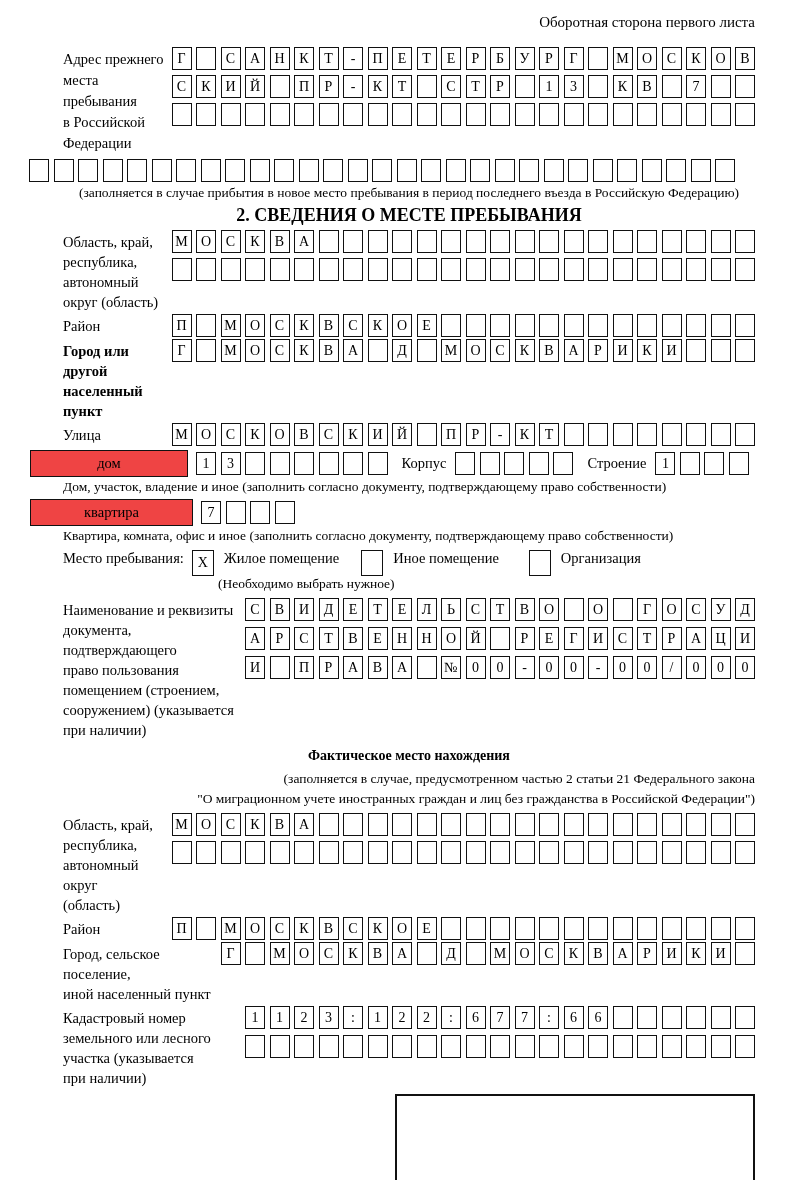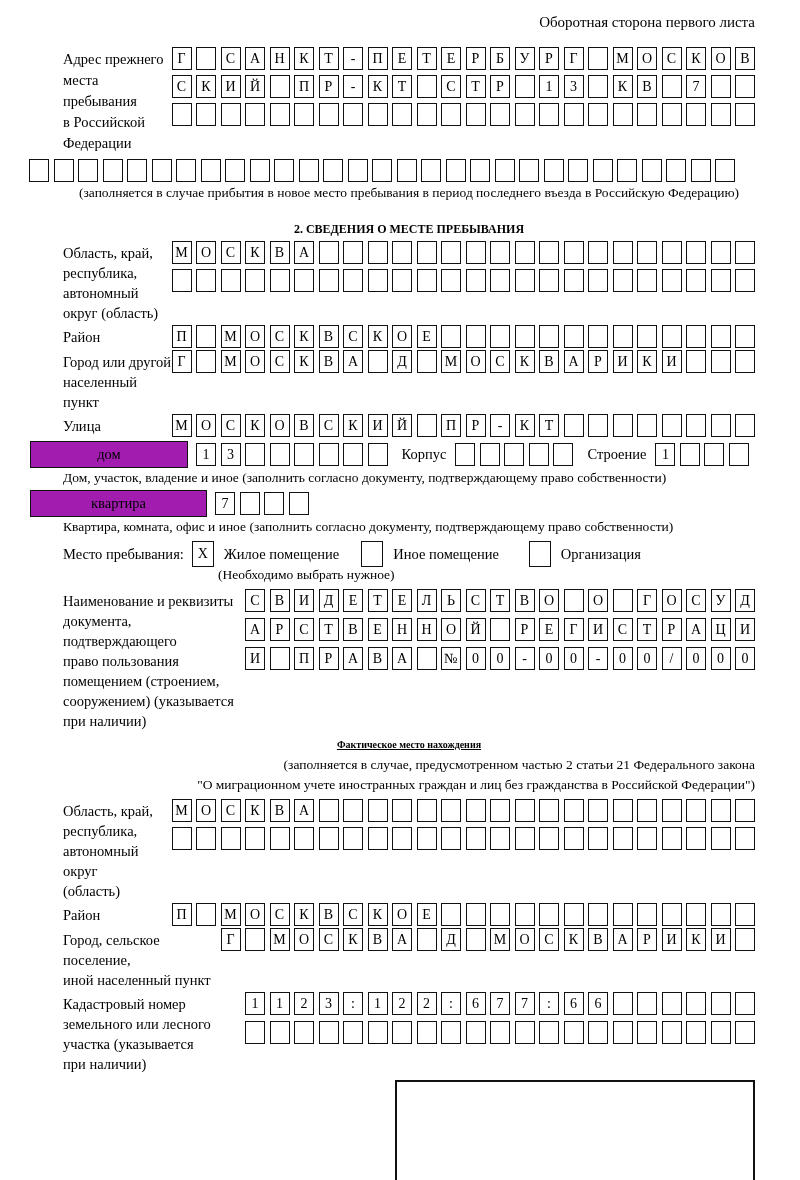--- a/index.html
+++ b/index.html
@@ -19,43 +19,43 @@
   .cell {
     width:20px; height:23px; border:1.5px solid #111;
     display:flex; align-items:center; justify-content:center;
     font-size:14px; line-height:1; flex:0 0 auto; background:#fff;
   }
   .rows-col { display:flex; flex-direction:column; gap:5px; margin-left:auto; }
 
   .fullrow { margin-left:-34px; margin-top:5px; justify-content:flex-start; }
 
   .note { font-size:13.5px; text-align:center; margin-top:3px; }
-  .sec-title { text-align:center; font-weight:bold; font-size:12px; margin-top:21px; margin-bottom:4px; }
+  .sec-title { text-align:center; font-weight:bold; font-size:18px; margin-top:4px; margin-bottom:4px; }
 
   .block { display:flex; align-items:flex-start; margin-top:2px; }
   .mt2 { margin-top:2px; } .mt4 { margin-top:4px; } .mt6 { margin-top:6px; }
 
   .named-box {
     border:1.5px solid #111; height:27px; display:flex; align-items:center; justify-content:center;
-    font-size:14.5px; flex:0 0 auto; background:#a21caf;
+    font-size:14.5px; flex:0 0 auto; background:#ef4444;
   }
   .domrow { display:flex; align-items:center; margin-left:-33px; margin-top:4px; }
   .inline-label { margin:0 9px 0 14px; font-size:14.5px; }
   .small-note { font-size:13.5px; margin-top:2px; }
 
-  .resrow { display:flex; align-items:center; margin-top:6px; }
+  .resrow { display:flex; align-items:flex-start; margin-top:6px; }
   .chk {
     width:22px; height:26px; border:1.5px solid #111; display:inline-flex;
     align-items:center; justify-content:center; font-size:14px; margin:0 10px 0 12px; background:#fff;
   }
   .resnote { font-size:13.5px; margin-left:155px; margin-top:0; }
 
   .doc-rows { display:flex; flex-direction:column; gap:6px; margin-left:auto; }
 
-  .fact-title { text-align:center; font-weight:bold; font-size:10px; margin-top:8px;text-decoration:underline; }
+  .fact-title { text-align:center; font-weight:bold; font-size:14px; margin-top:8px; }
   .fact-notes { text-align:right; font-size:13.5px; line-height:20px; margin-top:5px; }
 
   .stamp-wrap { display:flex; flex-direction:column; align-items:flex-end; margin-top:6px; }
   .stamp-box { width:360px; height:180px; border:2px solid #111; background:#fff; }
 </style>
 </head>
 <body>
 
 <div class="page">
 
@@ -271,21 +271,21 @@
         <span class="cell"></span>
         <span class="cell"></span>
         <span class="cell"></span>
         <span class="cell"></span>
         <span class="cell"></span>
         <span class="cell"></span>
       </div>
   </div>
 
   <div class="block mt2">
-    <div class="flabel tight" style="max-width:130px;">
+    <div class="flabel tight" style="max-width:130px;font-weight:bold;">
         <div>Город или другой</div>
         <div>населенный пункт</div>
       </div>
     <div class="cells">
         <span class="cell">Г</span>
         <span class="cell"></span>
         <span class="cell">М</span>
         <span class="cell">О</span>
         <span class="cell">С</span>
         <span class="cell">К</span>
@@ -364,21 +364,21 @@
     <div class="cells">
         <span class="cell">1</span>
         <span class="cell"></span>
         <span class="cell"></span>
         <span class="cell"></span>
       </div>
   </div>
   <div class="small-note">Дом, участок, владение и иное (заполнить согласно документу, подтверждающему право собственности)</div>
 
   <div class="domrow">
-    <div class="named-box" style="width:177px;margin-right:8px;">квартира</div>
+    <div class="named-box" style="width:163px;margin-right:8px;">квартира</div>
     <div class="cells">
         <span class="cell">7</span>
         <span class="cell"></span>
         <span class="cell"></span>
         <span class="cell"></span>
       </div>
   </div>
   <div class="small-note">Квартира, комната, офис и иное (заполнить согласно документу, подтверждающему право собственности)</div>
 
   <div class="resrow">

